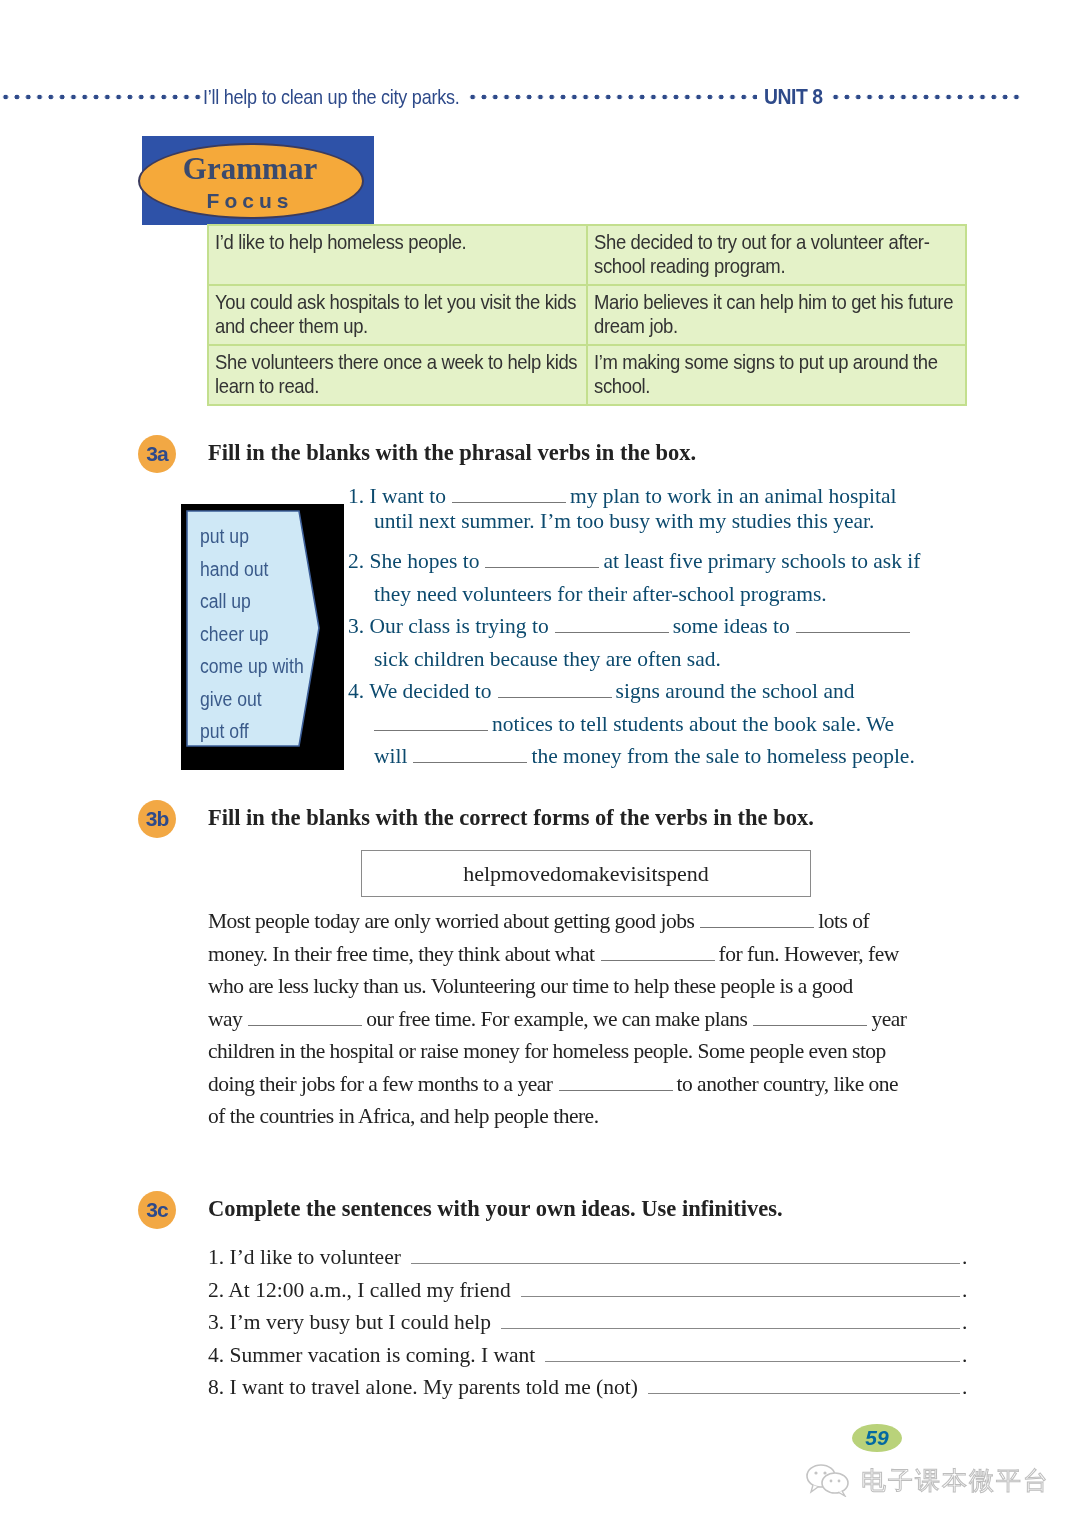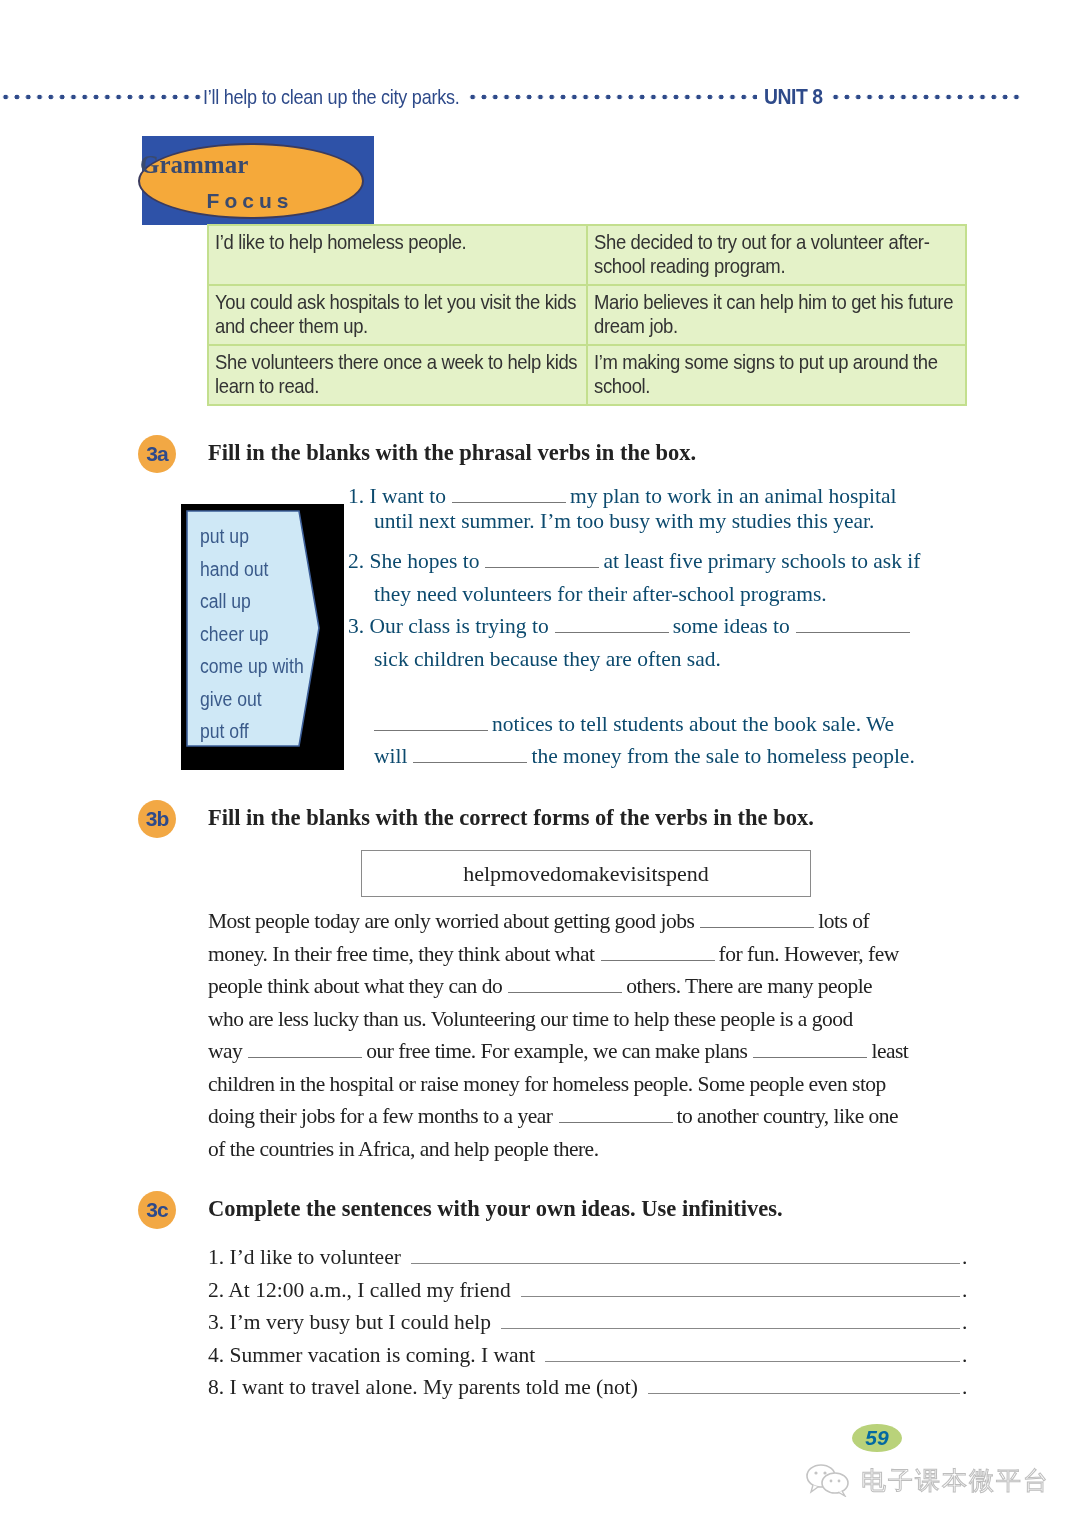--- a/index.html
+++ b/index.html
@@ -8,21 +8,21 @@
 
     
     .runhead { position: absolute; left: 0; top: 80px; width: 1080px; height: 34px; display: flex; align-items: center; white-space: nowrap; color: #2e4a8a; }
     .dots { flex: 0 0 auto; height: 6px; background-image: radial-gradient(circle, #2e4a8a 2.2px, transparent 2.6px); background-size: 11.3px 6px; background-repeat: repeat-x; }
     .runhead .title { font-family: "Liberation Sans", sans-serif; font-size: 21px; letter-spacing: -0.3px; transform: scaleX(0.86); transform-origin: left center; display: inline-block; margin-right: -34px; }
     .runhead .unit { font-family: "Liberation Sans", sans-serif; font-weight: bold; font-size: 22px; letter-spacing: -0.5px; margin: 0 3px; transform: scaleX(0.88); display: inline-block; }
 
     
     .gf-badge { position: absolute; left: 142px; top: 136px; width: 232px; height: 89px; background: #2e52a8; }
     .gf-oval { position: absolute; left: -4px; top: 7px; width: 226px; height: 76px; border-radius: 50%; background: #f5a93a; border: 2px solid #3b3b5e; }
-    .gf-word1 { position: absolute; left: 0; width: 220px; top: 6px; font-family: "Liberation Serif", serif; font-weight: bold; font-size: 25px; color: #3a4a6e; }
+    .gf-word1 { position: absolute; left: 0; width: 220px; top: 6px; text-align: center; font-family: "Liberation Serif", serif; font-weight: bold; font-size: 31px; color: #3a4a6e; }
     .gf-word2 { position: absolute; left: 0; width: 220px; top: 44px; text-align: center; font-family: "Liberation Sans", sans-serif; font-weight: bold; font-size: 21px; letter-spacing: 5px; color: #3a4a6e; }
 
     
     .gtable { position: absolute; left: 207px; top: 224px; width: 760px; border-collapse: collapse; background: #e4f2c8; }
     .gtable td { border: 2px solid #c3df8e; vertical-align: top; padding: 4px 6px 3px 6px; width: 50%; height: 60px; font-family: "Liberation Sans", sans-serif; font-size: 21px; line-height: 24px; color: #333; letter-spacing: -0.4px; }
     .gtable td span { display: inline-block; transform: scaleX(0.88); transform-origin: left top; width: 113%; }
 
     
     .sec-badge { position: absolute; width: 38px; height: 38px; border-radius: 50%; background: #f2a844; display: flex; align-items: center; justify-content: center; font-family: "Liberation Sans", sans-serif; font-weight: bold; font-size: 21px; color: #2e4a8a; letter-spacing: -1px; }
     .sec-title { position: absolute; left: 208px; font-family: "Liberation Serif", serif; font-weight: bold; font-size: 22.5px; color: #222; white-space: nowrap; }
@@ -126,20 +126,24 @@
   <div class="line" style="top:97.5px; left:26px;">
     <span>they need volunteers for their after-school programs.</span>
   </div>
   <div class="line" style="top:130px;">
     <span>3.</span>
     <span>Our class is trying to</span><span class="blank"></span><span>some ideas to</span><span class="blank"></span>
   </div>
   <div class="line" style="top:162.5px; left:26px;">
     <span>sick children because they are often sad.</span>
   </div>
+  <div class="line" style="top:195px;">
+    <span>4.</span>
+    <span>We decided to</span><span class="blank"></span><span>signs around the school and</span>
+  </div>
   <div class="line" style="top:227.5px; left:20px;">
     <span class="blank"></span><span>notices to tell students about the book sale. We</span>
   </div>
   <div class="line" style="top:260px; left:26px;">
     <span>will</span><span class="blank"></span><span>the money from the sale to homeless people.</span>
   </div>
 </div>
 
 <div class="sec-badge" style="left:138px; top:800px;">3b</div>
 <div class="sec-title" style="top:805px;">Fill in the blanks with the correct forms of the verbs in the box.</div>
@@ -149,23 +153,22 @@
   <span>move</span>
   <span>do</span>
   <span>make</span>
   <span>visit</span>
   <span>spend</span>
 </div>
 
 <div class="para">
   <div class="pl"><span>Most people today are only worried about getting good jobs</span><span class="blank"></span><span>lots of</span></div>
   <div class="pl"><span>money. In their free time, they think about what</span><span class="blank"></span><span>for fun. However, few</span></div>
-  <div class="pl"><span>people think about what they can do</span><span class="blank"></span><span>others. There are many people</span></div>
   <div class="pl"><span>who are less lucky than us. Volunteering our time to help these people is a good</span></div>
-  <div class="pl"><span>way</span><span class="blank"></span><span>our free time. For example, we can make plans</span><span class="blank"></span><span>least</span></div>
+  <div class="pl"><span>way</span><span class="blank"></span><span>our free time. For example, we can make plans</span><span class="blank"></span><span>year</span></div>
   <div class="pl"><span>children in the hospital or raise money for homeless people. Some people even stop</span></div>
   <div class="pl"><span>doing their jobs for a few months to a year</span><span class="blank"></span><span>to another country, like one</span></div>
   <div class="pl"><span>of the countries in Africa, and help people there.</span></div>
 </div>
 
 <div class="sec-badge" style="left:138px; top:1191px;">3c</div>
 <div class="sec-title" style="top:1196px;">Complete the sentences with your own ideas. Use infinitives.</div>
 
 <div class="c-line" style="top:1238px;">
   <span>1. I’d like to volunteer</span>

